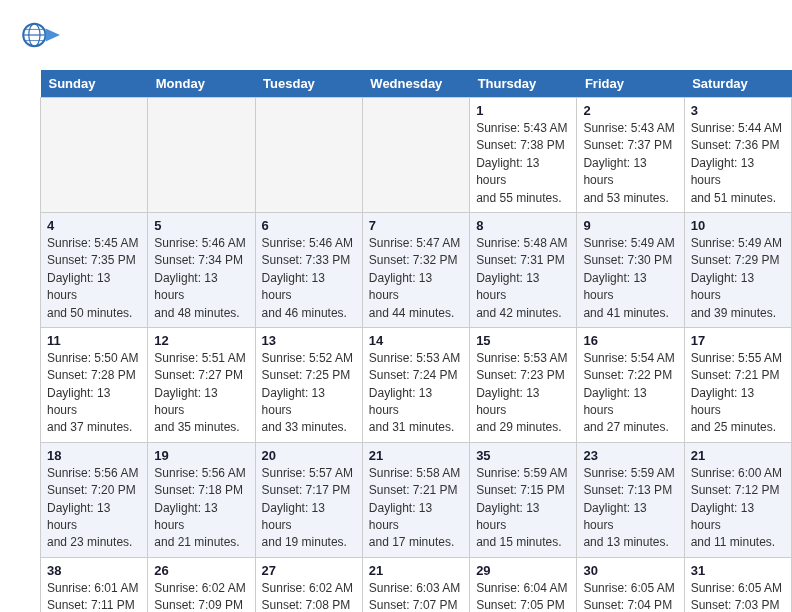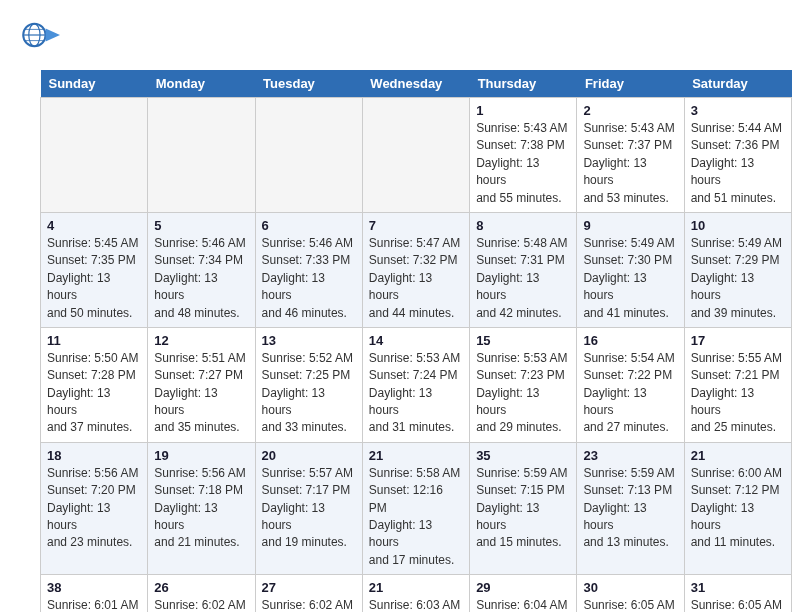--- a/index.html
+++ b/index.html
@@ -268,21 +268,21 @@
         <td>
           <div class="day-num">20</div>
           <div class="day-info" style="white-space: pre-line;">Sunrise: 5:57 AM
 Sunset: 7:17 PM
 Daylight: 13 hours
 and 19 minutes.</div>
         </td>
         <td>
           <div class="day-num">21</div>
           <div class="day-info" style="white-space: pre-line;">Sunrise: 5:58 AM
-Sunset: 12:16 PM
+Sunset: 7:21 PM
 Daylight: 13 hours
 and 17 minutes.</div>
         </td>
         <td>
           <div class="day-num">35</div>
           <div class="day-info" style="white-space: pre-line;">Sunrise: 5:59 AM
 Sunset: 7:15 PM
 Daylight: 13 hours
 and 15 minutes.</div>
         </td>

